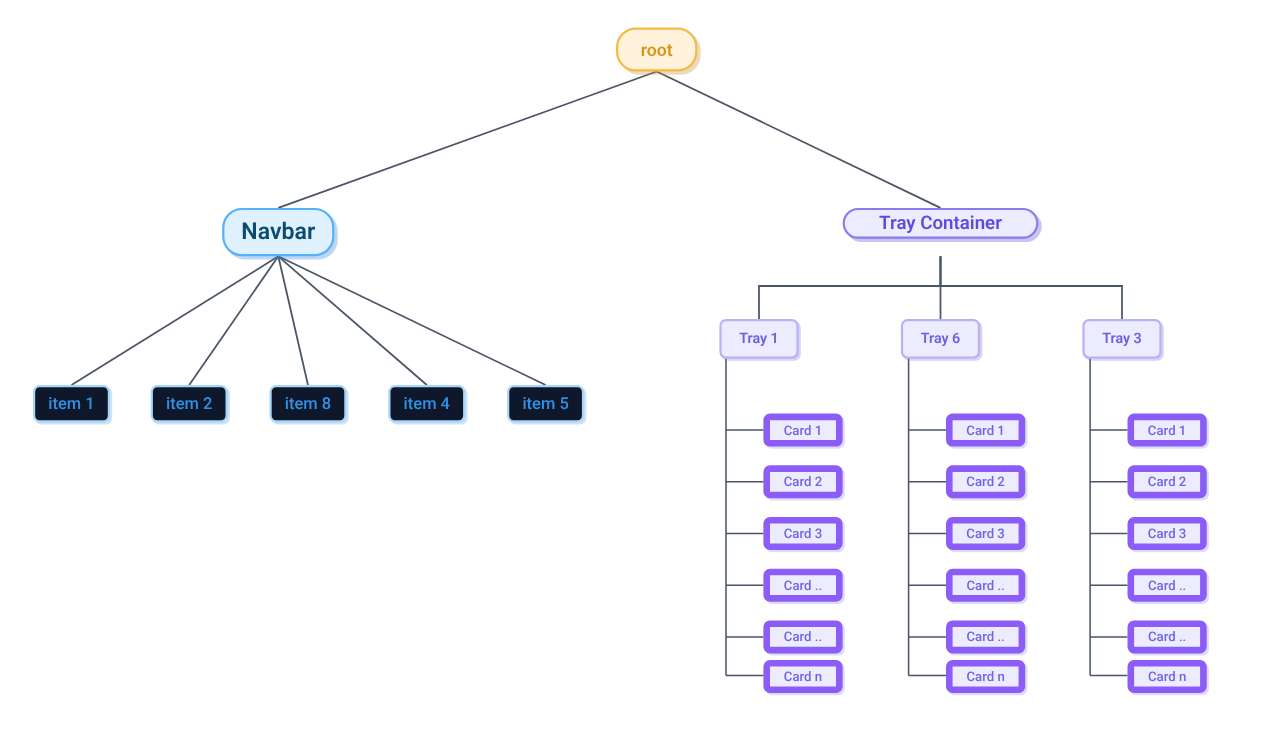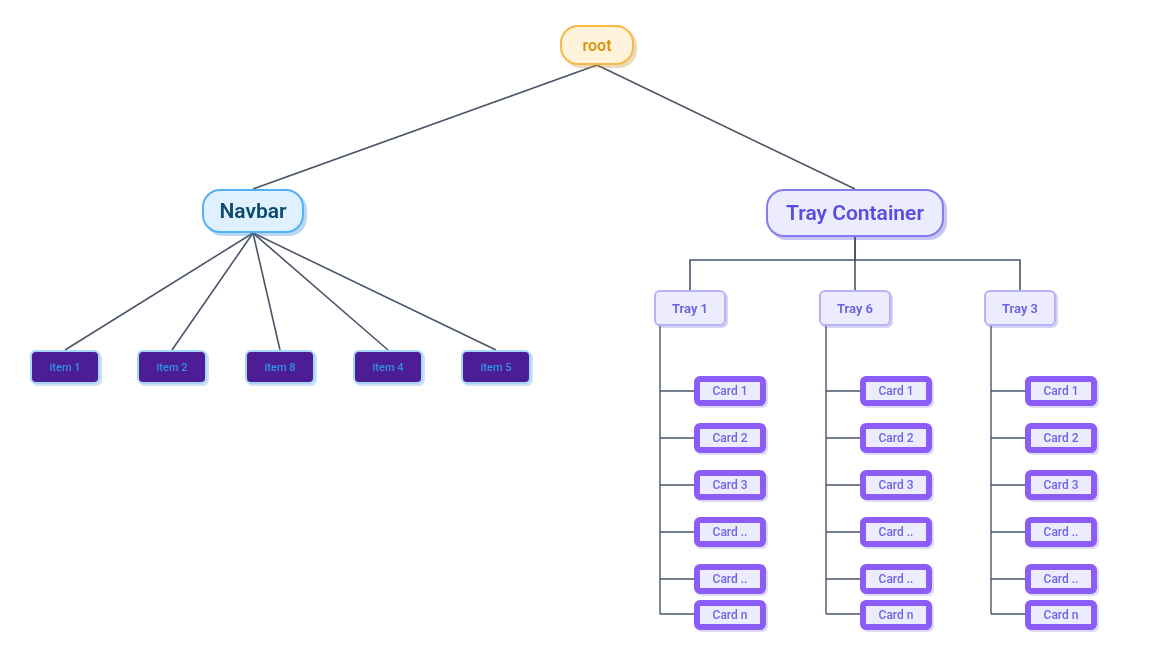--- a/index.html
+++ b/index.html
@@ -41,36 +41,36 @@
     left: 202px; top: 189px;
     width: 102px; height: 44px;
     background: #DFF1FF;
     border-color: #55B1F7;
     color: #0c4a6e;
     font-size: 21px;
     box-shadow: 3px 3px 0 0 rgba(60,140,215,0.35);
   }
   .node-tray-container {
     left: 766px; top: 189px;
-    width: 178px; height: 48px;
+    width: 178px; height: 28px;
     background: #EDECFE;
     border-color: #857CF2;
     color: #594DE0;
-    font-size: 21px;
+    font-size: 17px;
     box-shadow: 3px 3px 0 0 rgba(100,90,210,0.35);
   }
   .item-node {
     position: absolute;
     width: 70px; height: 34px;
     display: flex; align-items: center; justify-content: center;
-    background: #4c1d95;
+    background: #0f172a;
     border: 2px solid #A8D6FA;
     border-radius: 6px;
     color: #2E92E6;
-    font-size: 11px;
+    font-size: 15px;
     font-weight: 500;
     box-shadow: 2px 2px 0 0 rgba(90,160,220,0.3);
     z-index: 2;
   }
   .tray-node {
     position: absolute;
     width: 72px; height: 36px;
     display: flex; align-items: center; justify-content: center;
     background: #EDECFE;
     border: 2px solid #B7B2F6;

